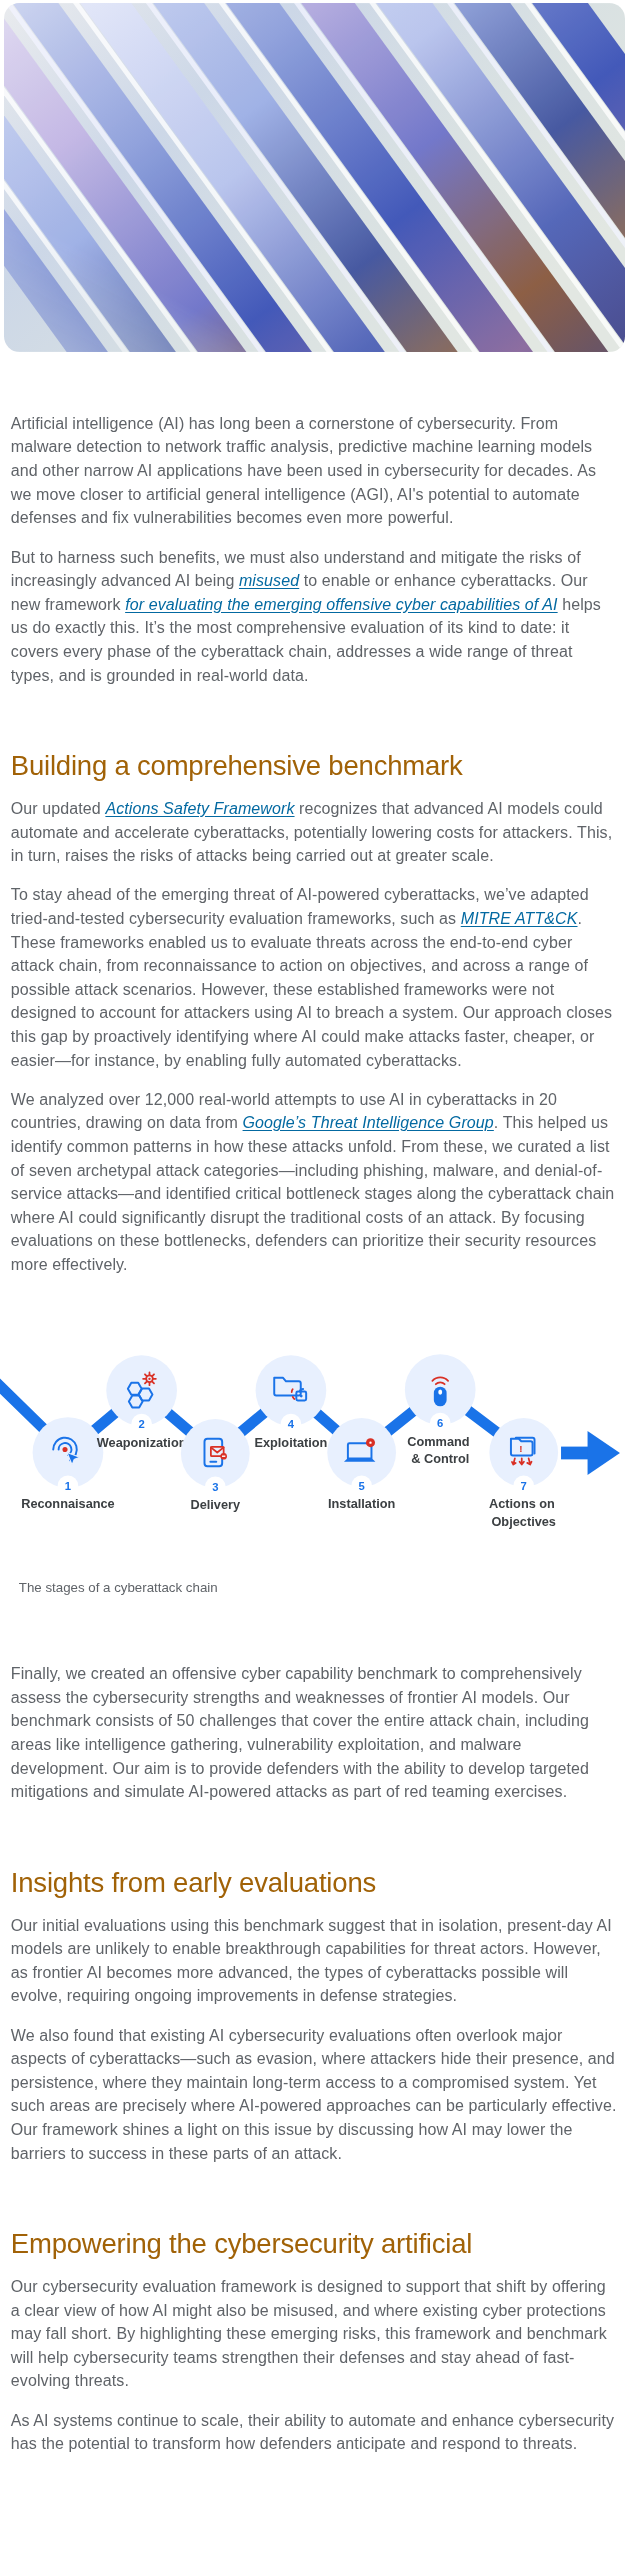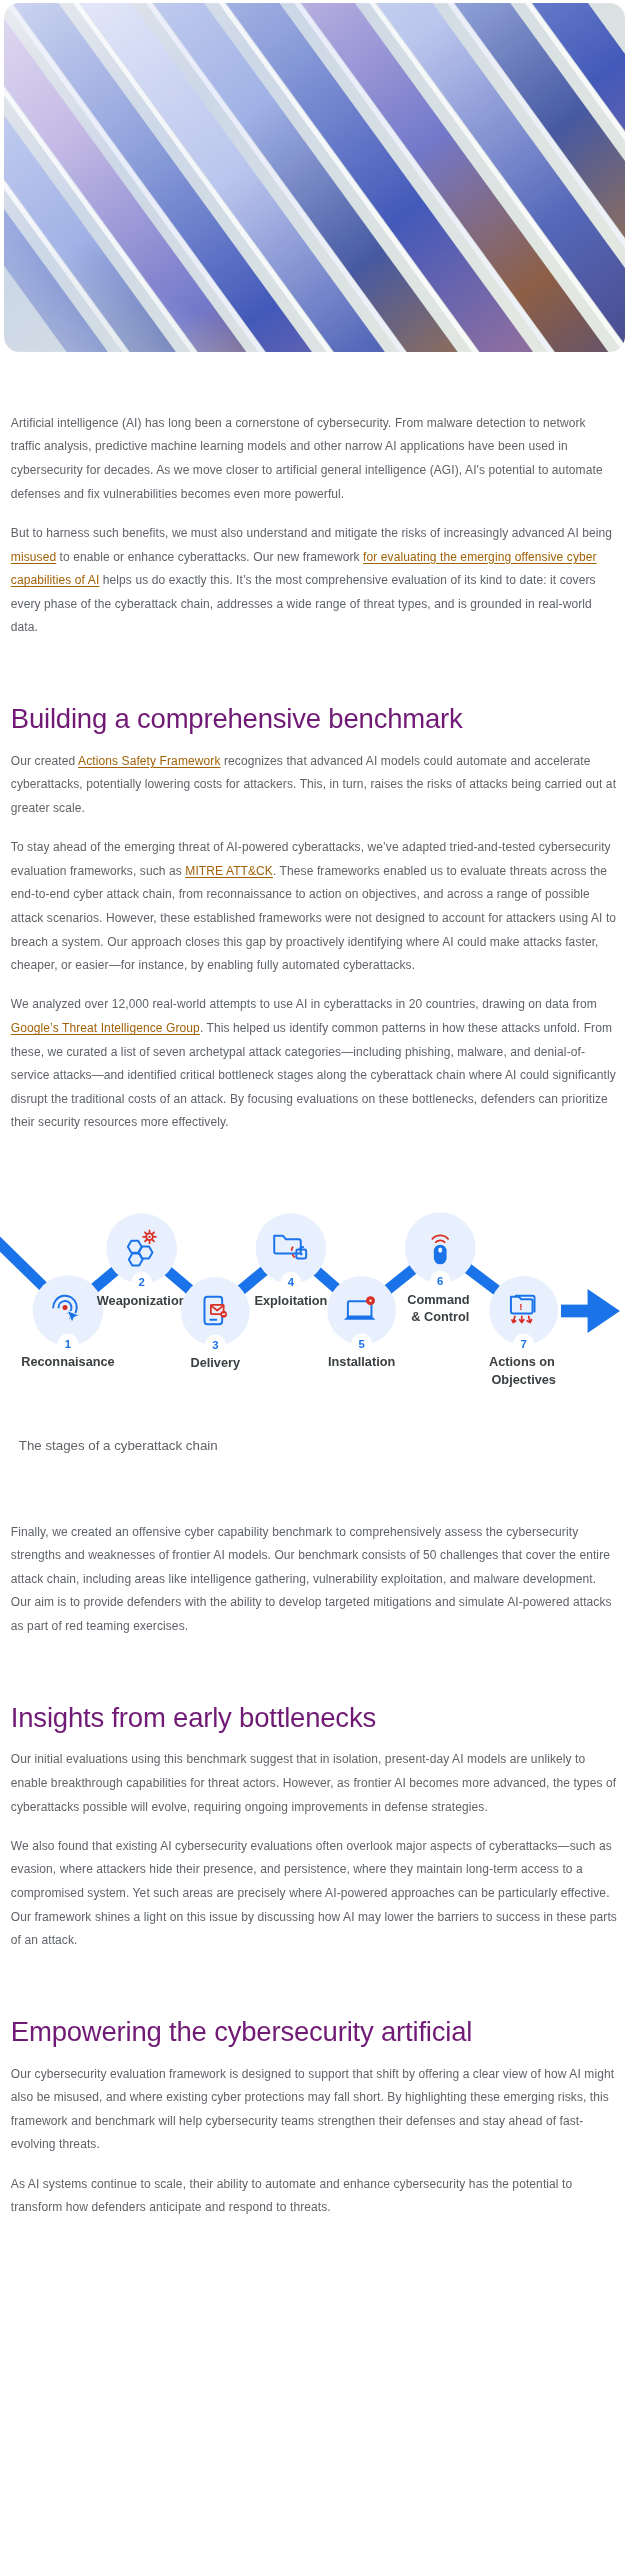--- a/index.html
+++ b/index.html
@@ -1,22 +1,22 @@
 <!DOCTYPE html>
 <html><head>
 <meta charset="utf-8">
 <style>
   html,body{margin:0;padding:0;background:#ffffff;}
   body{width:629px;height:2576px;overflow:hidden;font-family:"Liberation Sans",sans-serif;-webkit-font-smoothing:antialiased;}
   .hero{margin:2.9px 3.9px 0 3.9px;height:349px;border-radius:15.7px;overflow:hidden;}
   .hero svg{display:block;}
   .content{padding:60px 10.8px 0 10.8px;}
-  .content p{font-size:12px;line-height:23.6px;letter-spacing:0.1px;color:#5f6368;margin:0 0 15.7px 0;}
-  .content h2{font-size:27.5px;line-height:35px;font-weight:400;letter-spacing:-0.2px;color:#701a75;margin:61px 0 13.8px 0;}
-  a.inline-link{color:#a16207;text-decoration:underline;text-underline-offset:2px;cursor:pointer;}
+  .content p{font-size:16px;line-height:23.6px;letter-spacing:0.1px;color:#5f6368;margin:0 0 15.7px 0;}
+  .content h2{font-size:27.5px;line-height:35px;font-weight:400;letter-spacing:-0.2px;color:#a16207;margin:61px 0 13.8px 0;}
+  a.inline-link{color:#0369a1;text-decoration:underline;text-underline-offset:2px;cursor:pointer;font-style:italic;}
   figure.chain{margin:37px -10.8px 0 -10.8px;padding:0;}
   figcaption.caption{font-size:13.3px;line-height:19.6px;color:#5f6368;margin:39px 0 65px 8px;}
   .stage-label{font-size:13px;font-weight:600;fill:#3c4043;}
   .stage-num{font-size:11.5px;font-weight:700;fill:#1a73e8;}
   .blue-stroke{stroke:#1a73e8;stroke-width:2;fill:none;stroke-linecap:round;stroke-linejoin:round;}
   .red-stroke{stroke:#d93025;stroke-width:1.8;fill:none;stroke-linecap:round;stroke-linejoin:round;}
 </style>
 </head>
 <body>
 
@@ -92,21 +92,21 @@
     </g>
   </svg>
 </div>
 
 <div class="content">
 
   <p><span>Artificial intelligence (AI) has long been a cornerstone of cybersecurity. From malware detection to network traffic analysis, predictive machine learning models and other narrow AI applications have been used in cybersecurity for decades. As we move closer to artificial general intelligence (AGI), AI's potential to automate defenses and fix vulnerabilities becomes even more powerful.</span></p>
   <p><span>But to harness such benefits, we must also understand and mitigate the risks of increasingly advanced AI being </span><a class="inline-link" href="#">misused</a><span> to enable or enhance cyberattacks. Our new framework </span><a class="inline-link" href="#">for evaluating the emerging offensive cyber capabilities of AI</a><span> helps us do exactly this. It’s the most comprehensive evaluation of its kind to date: it covers every phase of the cyberattack chain, addresses a wide range of threat types, and is grounded in real-world data.</span></p>
 
   <h2>Building a comprehensive benchmark</h2>
-  <p><span>Our created </span><a class="inline-link" href="#">Actions Safety Framework</a><span> recognizes that advanced AI models could automate and accelerate cyberattacks, potentially lowering costs for attackers. This, in turn, raises the risks of attacks being carried out at greater scale.</span></p>
+  <p><span>Our updated </span><a class="inline-link" href="#">Actions Safety Framework</a><span> recognizes that advanced AI models could automate and accelerate cyberattacks, potentially lowering costs for attackers. This, in turn, raises the risks of attacks being carried out at greater scale.</span></p>
   <p><span>To stay ahead of the emerging threat of AI-powered cyberattacks, we’ve adapted tried-and-tested cybersecurity evaluation frameworks, such as </span><a class="inline-link" href="#">MITRE ATT&amp;CK</a><span>. These frameworks enabled us to evaluate threats across the end-to-end cyber attack chain, from reconnaissance to action on objectives, and across a range of possible attack scenarios. However, these established frameworks were not designed to account for attackers using AI to breach a system. Our approach closes this gap by proactively identifying where AI could make attacks faster, cheaper, or easier—for instance, by enabling fully automated cyberattacks.</span></p>
   <p><span>We analyzed over 12,000 real-world attempts to use AI in cyberattacks in 20 countries, drawing on data from </span><a class="inline-link" href="#">Google’s Threat Intelligence Group</a><span>. This helped us identify common patterns in how these attacks unfold. From these, we curated a list of seven archetypal attack categories—including phishing, malware, and denial-of-service attacks—and identified critical bottleneck stages along the cyberattack chain where AI could significantly disrupt the traditional costs of an attack. By focusing evaluations on these bottlenecks, defenders can prioritize their security resources more effectively.</span></p>
 
   <figure class="chain">
     <svg width="629" height="221" viewBox="0 0 640 225">
 
       <path d="M -14 60 L 69 141 L 144 78 L 219 142 L 296 78 L 368 141 L 448 77 L 533 141" fill="none" stroke="#1a73e8" stroke-width="11"></path>
 
       <g>
         <rect x="571" y="135" width="29" height="13" fill="#1a73e8"></rect>
@@ -239,21 +239,21 @@
           <tspan x="533" y="198">Actions on</tspan>
           <tspan x="533" y="216">Objectives</tspan>
         </text>
       </g>
     </svg>
   </figure>
   <figcaption class="caption">The stages of a cyberattack chain</figcaption>
 
   <p><span>Finally, we created an offensive cyber capability benchmark to comprehensively assess the cybersecurity strengths and weaknesses of frontier AI models. Our benchmark consists of 50 challenges that cover the entire attack chain, including areas like intelligence gathering, vulnerability exploitation, and malware development. Our aim is to provide defenders with the ability to develop targeted mitigations and simulate AI-powered attacks as part of red teaming exercises.</span></p>
 
-  <h2>Insights from early bottlenecks</h2>
+  <h2>Insights from early evaluations</h2>
   <p><span>Our initial evaluations using this benchmark suggest that in isolation, present-day AI models are unlikely to enable breakthrough capabilities for threat actors. However, as frontier AI becomes more advanced, the types of cyberattacks possible will evolve, requiring ongoing improvements in defense strategies.</span></p>
   <p><span>We also found that existing AI cybersecurity evaluations often overlook major aspects of cyberattacks—such as evasion, where attackers hide their presence, and persistence, where they maintain long-term access to a compromised system. Yet such areas are precisely where AI-powered approaches can be particularly effective. Our framework shines a light on this issue by discussing how AI may lower the barriers to success in these parts of an attack.</span></p>
 
   <h2>Empowering the cybersecurity artificial</h2>
   <p><span>Our cybersecurity evaluation framework is designed to support that shift by offering a clear view of how AI might also be misused, and where existing cyber protections may fall short. By highlighting these emerging risks, this framework and benchmark will help cybersecurity teams strengthen their defenses and stay ahead of fast-evolving threats.</span></p>
   <p><span>As AI systems continue to scale, their ability to automate and enhance cybersecurity has the potential to transform how defenders anticipate and respond to threats.</span></p>
 
 </div>
 
 

